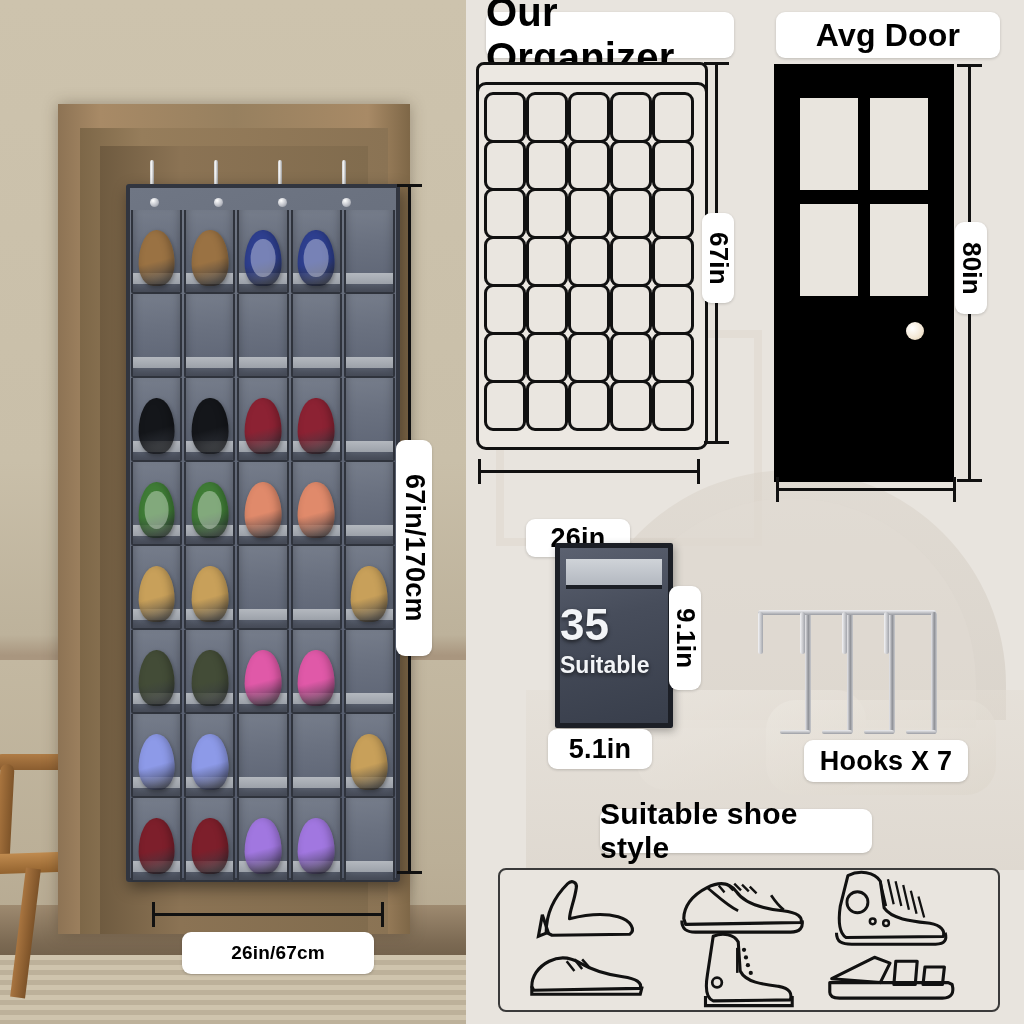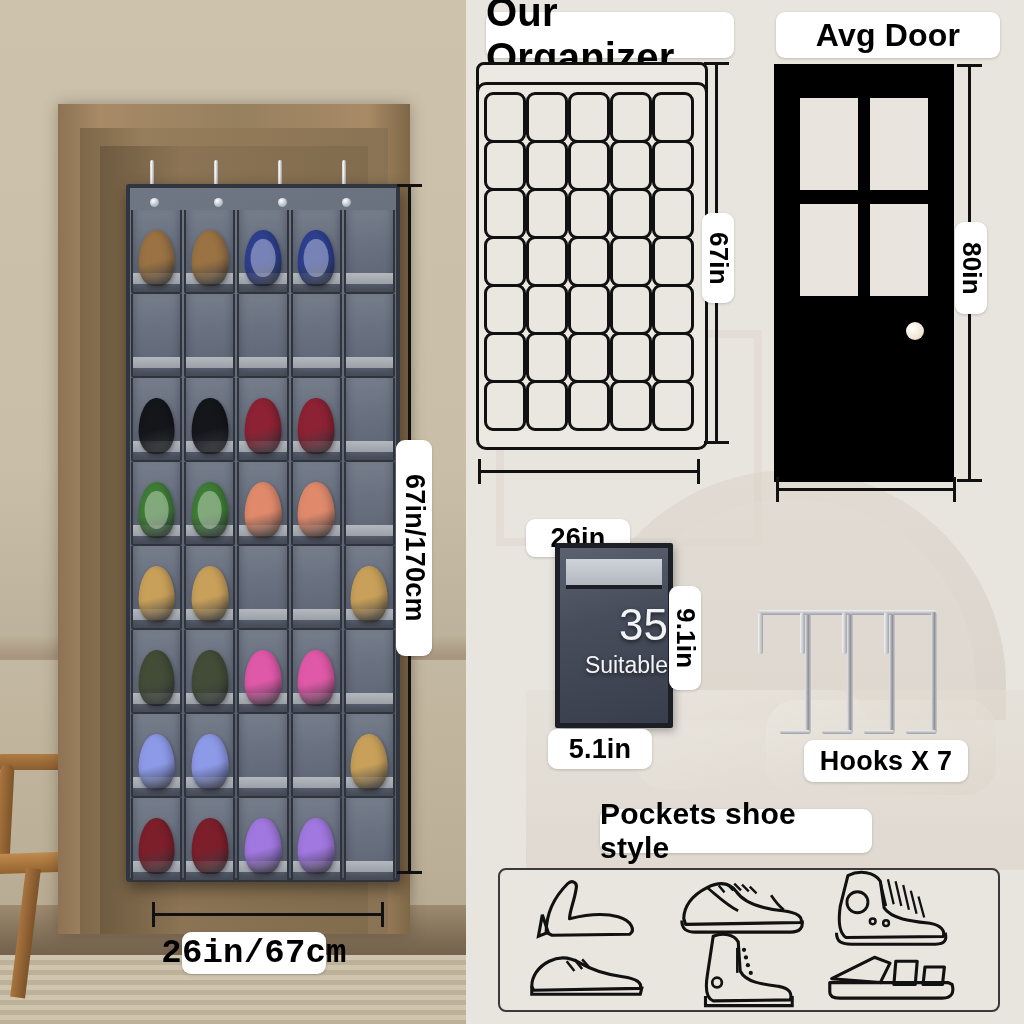--- a/index.html
+++ b/index.html
@@ -102,22 +102,22 @@
   .doorpane{position:absolute;background:#e9e5de;}
   .doorknob{position:absolute;border-radius:50%;
     background:radial-gradient(circle at 35% 35%,#fff,#f3e7d4 60%,#d8c5a6);}
 
   
   .pocketshot{position:absolute;border:5px solid #1c1f26;border-radius:2px;
     background:linear-gradient(165deg,#5b6170 0%,#474d5b 40%,#383e4b 100%);
     box-shadow:2px 3px 8px rgba(0,0,0,.3);overflow:hidden;}
   .pocketshot .flap{position:absolute;left:6%;top:6%;width:88%;height:15%;
     background:linear-gradient(180deg,#cfd3d8,#b3b8c0);border-bottom:4px solid #1c1f26;}
-  .pocketshot .ptxt{position:absolute;left:0;width:100%;text-align:right;
-    color:#f2f4f7;font-weight:normal;text-shadow:0 2px 4px rgba(0,0,0,.6);}
+  .pocketshot .ptxt{position:absolute;left:0;width:100%;text-align:left;
+    color:#f2f4f7;font-weight:bold;text-shadow:0 2px 4px rgba(0,0,0,.6);}
 
   
   .bighook{position:absolute;}
   .bighook .top{position:absolute;top:0;height:5px;border-radius:3px;
     background:linear-gradient(180deg,#f2f2f4,#9b9da3);}
   .bighook .shortleg{position:absolute;width:5px;border-radius:3px;
     background:linear-gradient(90deg,#f4f4f6,#a3a5ab);}
   .bighook .longleg{position:absolute;width:6px;border-radius:3px;
     background:linear-gradient(90deg,#e9e9ec,#8e9096 55%,#c9cacd);}
   .bighook .foot{position:absolute;height:4px;border-radius:3px;
@@ -328,21 +328,21 @@
               <div class="band"></div>
             </div>
           </div>
         </div>
     </div>
 
     <div class="dim-v" style="left:408px;top:184px;height:690px;"></div>
     <div class="chip vert" style="left:396px;top:440px;width:36px;height:216px;font-size:27px;">67in/170cm</div>
 
     <div class="dim-h" style="left:152px;top:913px;width:232px;"></div>
-    <div class="chip" style="left:182px;top:932px;width:144px;height:42px;font-size:34px;font-family:Liberation Mono, monospace;">26in/67cm</div>
+    <div class="chip" style="left:182px;top:932px;width:192px;height:42px;font-size:19px;">26in/67cm</div>
   </div>
 
   <div id="right-panel">
     <div class="bg-bed wallpanel"></div>
     <div class="bg-bed bed-arch"></div>
     <div class="bg-bed bed-arch2"></div>
     <div class="bg-bed bed-board"></div>
     <div class="bg-bed pillow1"></div>
     <div class="bg-bed pillow2"></div>
 
@@ -436,21 +436,21 @@
         </div>
         <div class="bighook" style="left: 418px; top: 610px; width: 70px; height: 126px;">
           <div class="top" style="left:0;width:52px;"></div>
           <div class="shortleg" style="left:0;top:2px;height:42px;"></div>
           <div class="longleg" style="left:47px;top:2px;height:122px;"></div>
           <div class="foot" style="left:22px;top:120px;width:30px;"></div>
         </div>
       </div>
     <div class="chip" style="left:338px;top:740px;width:164px;height:42px;font-size:27px;">Hooks X 7</div>
 
-    <div class="chip" style="left:134px;top:809px;width:272px;height:44px;font-size:30px;">Pockets shoe style</div>
+    <div class="chip" style="left:134px;top:809px;width:272px;height:44px;font-size:30px;">Suitable shoe style</div>
     <div class="shoebox" style="left:32px;top:868px;width:498px;height:140px;"></div>
 
     <svg class="shoeicon" viewBox="0 0 120 70" style="left:62px;top:876px;width:118px;height:68px;">
       <path d="M18 58 C18 40 26 22 40 8 C44 4 50 6 49 12 C47 26 42 36 42 44 C58 40 78 38 92 42 C106 46 110 56 104 60 L24 61 Z" fill="none" stroke="#111" stroke-width="3.2" stroke-linejoin="round"></path>
       <path d="M20 58 L14 40 L10 62 Z" fill="none" stroke="#111" stroke-width="3.2"></path>
     </svg>
     <svg class="shoeicon" viewBox="0 0 130 64" style="left:58px;top:938px;width:126px;height:62px;">
       <path d="M8 50 C8 40 14 30 26 24 C38 18 48 20 58 26 C70 33 86 38 102 40 C116 42 122 46 120 52 L10 54 Z" fill="none" stroke="#111" stroke-width="3.2" stroke-linejoin="round"></path>
       <path d="M8 50 L8 58 L120 58 L122 50" fill="none" stroke="#111" stroke-width="3.2"></path>
       <path d="M44 24 L52 34 M52 22 L60 32 M60 22 L68 31" stroke="#111" stroke-width="2.6" fill="none"></path>

